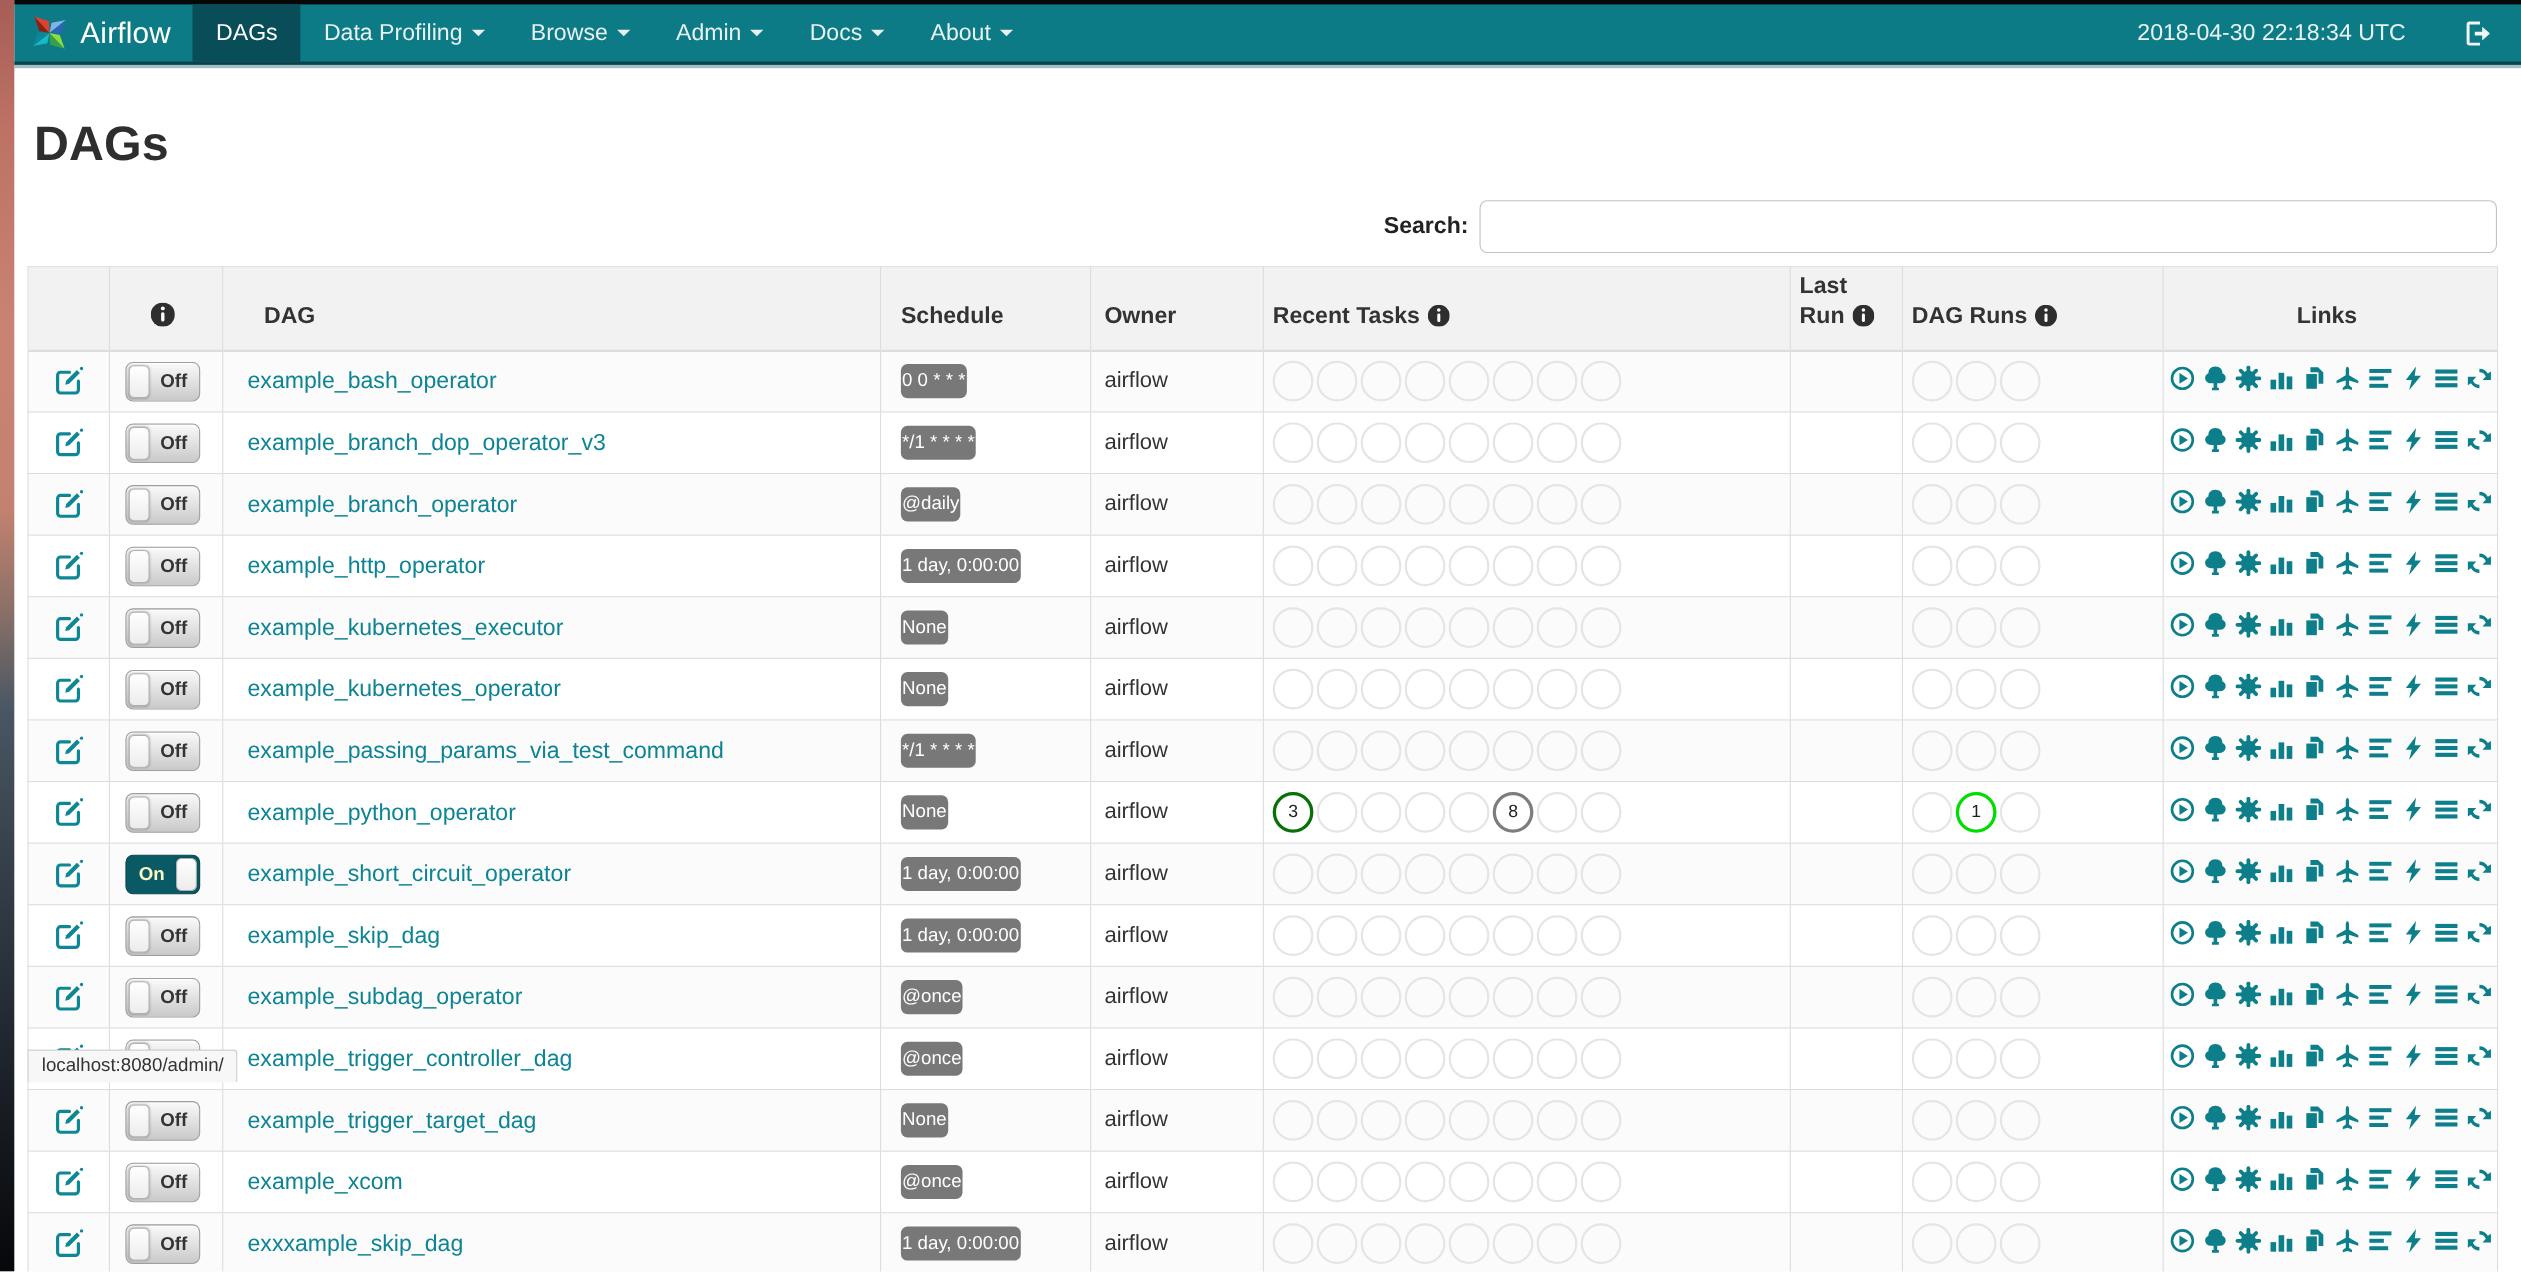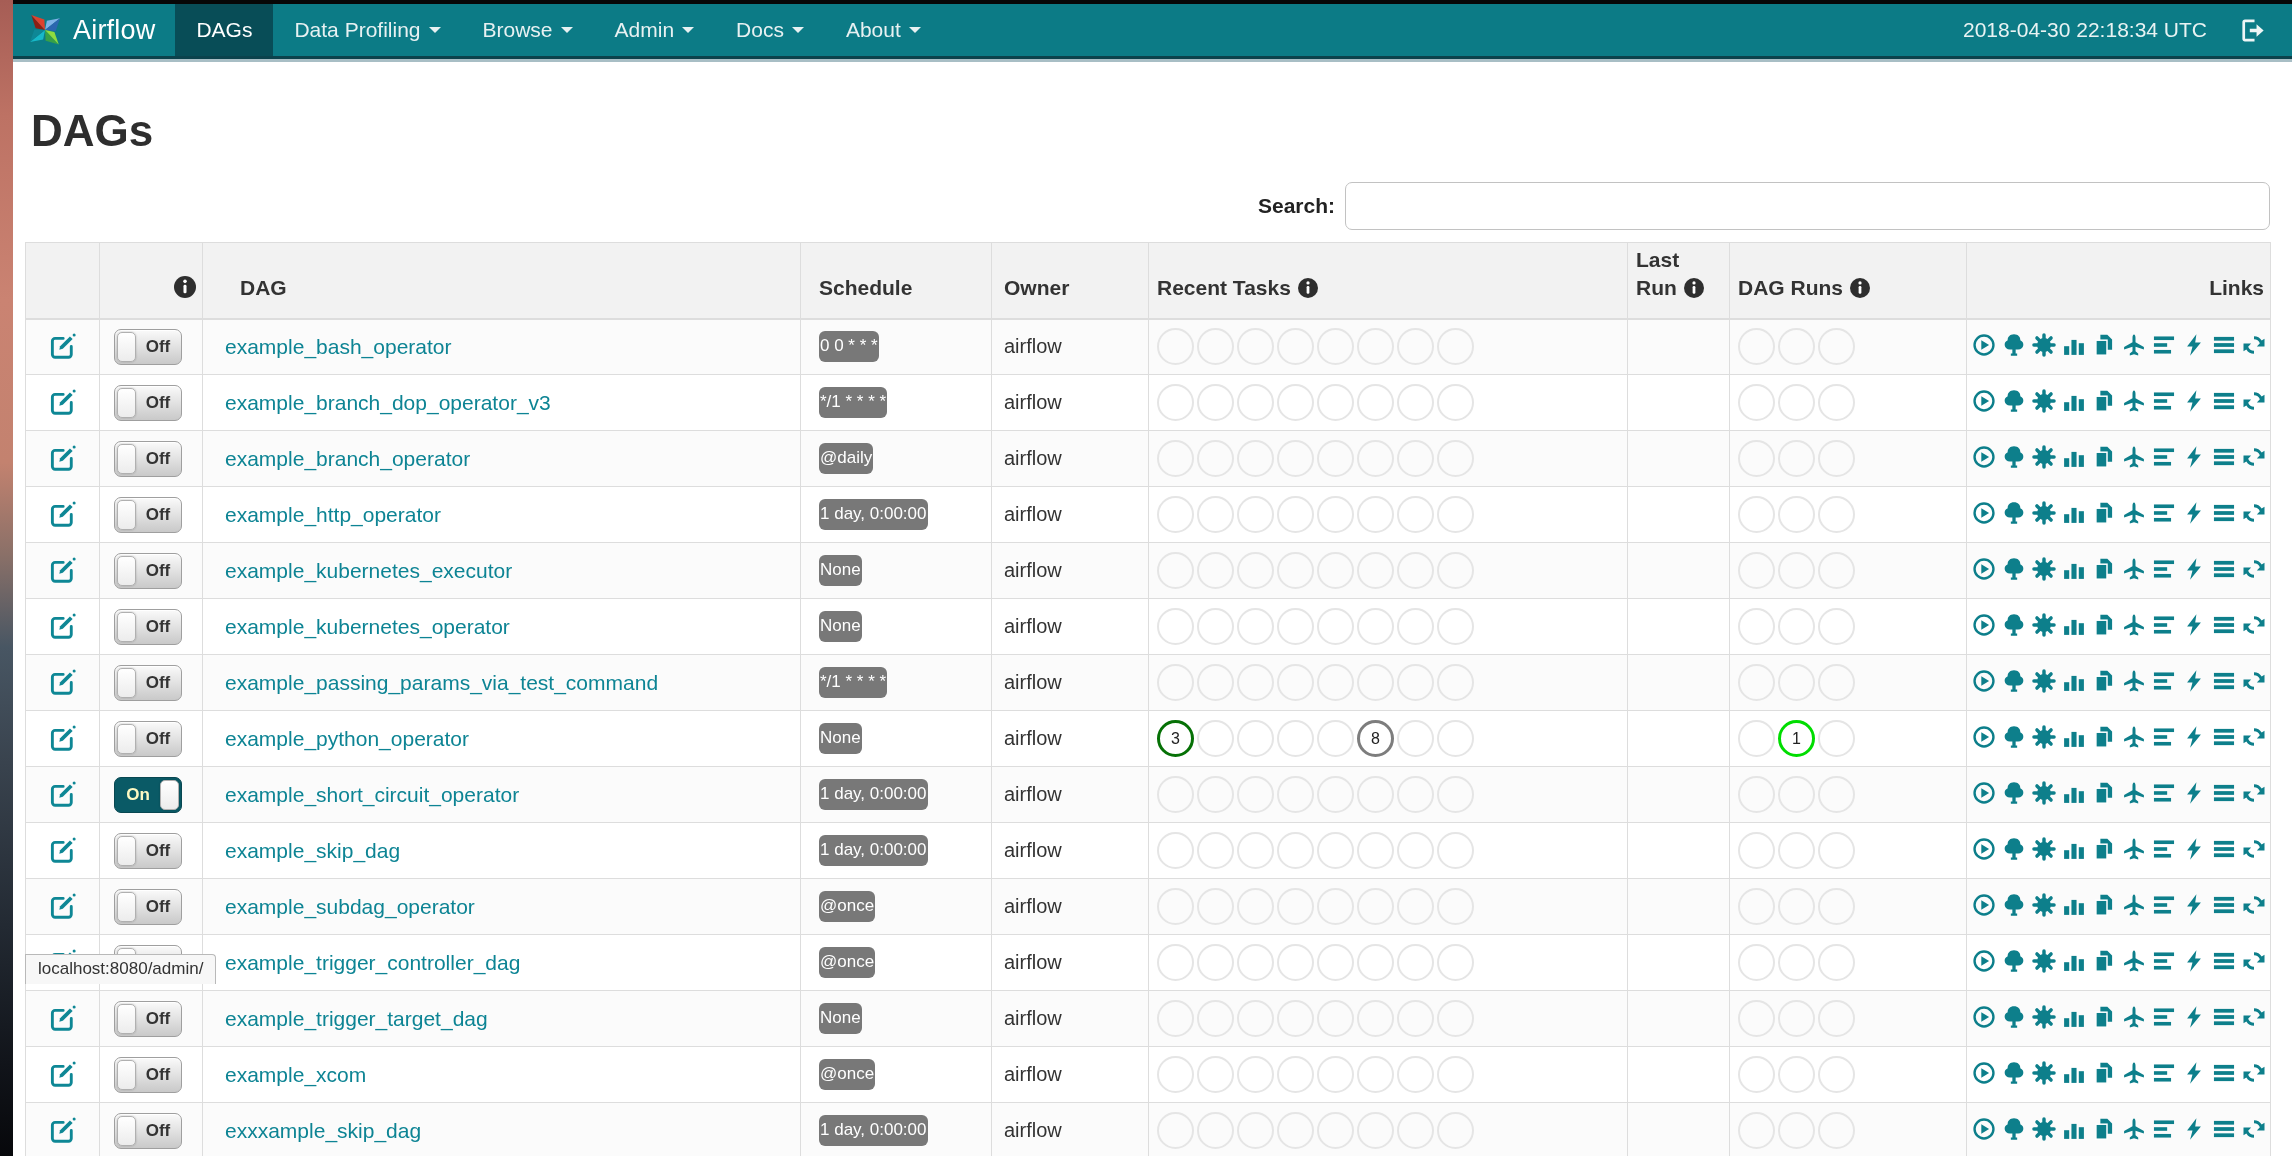--- a/index.html
+++ b/index.html
@@ -27,21 +27,21 @@
   .nav-items{display:flex;list-style:none;margin:0;padding:0}
   .nav-items li{
     display:flex;align-items:center;padding:0 21px;font-size:21px;color:#e8f1f2;cursor:pointer;
   }
   .nav-items li.active{background:#084d57;color:#fff}
   .caret{
     display:inline-block;margin-left:8px;width:0;height:0;
     border-top:6px solid currentColor;border-left:6px solid transparent;border-right:6px solid transparent;
   }
   .nav-right{margin-left:auto;display:flex;align-items:center;padding-right:26px}
-  .clock{color:#e9f3f3;font-size:21px;margin-right:32px}
+  .clock{color:#e9f3f3;font-size:21px;margin-right:52px}
   .logout{width:27px;height:27px;fill:#eef6f6;cursor:pointer}
 
   
   .content{padding:0 22px 0 12px}
   .page-title{font-size:44px;font-weight:bold;color:#2e2e2e;margin:44px 0 0 6px}
   .search-row{display:flex;justify-content:flex-end;align-items:center;margin-top:26px}
   .search-row label{font-size:21px;font-weight:bold;color:#222;margin-right:10px}
   .search-row input{
     width:925px;height:48px;box-sizing:border-box;border:1px solid #c2c2c2;border-radius:7px;
     font-size:20px;padding:0 14px;outline:none;background:#fff;
@@ -49,21 +49,21 @@
 
   
   table{border-collapse:collapse;width:2245px;table-layout:fixed;margin-top:12px;background:#fff}
   th,td{border:1px solid #ddd;box-sizing:border-box}
   thead th{
     background:#f2f2f2;vertical-align:bottom;font-size:21px;color:#333;text-align:left;
     height:76px;padding:0 6px 15px 0;border-bottom-width:2px;line-height:1.35;font-weight:bold;
   }
   tbody td{height:56px;padding:0;vertical-align:middle}
   tbody tr:nth-child(odd) td{background:#fbfbfb}
-  .th-c,.c-center{text-align:right}
+  .th-c,.c-center{text-align:center}
   .pl22{padding-left:37px}.pl18{padding-left:18px}.pl12{padding-left:12px}.pl8{padding-left:8px}
   .c-edit{text-align:center}
   .c-toggle{padding-left:14px}
   .c-dag{padding-left:22px}
   .c-sched{padding-left:18px}
   .c-owner{padding-left:12px;font-size:20px;color:#333}
   .c-tasks,.c-runs{padding-left:8px}
   .c-links{text-align:center}
 
   .icon-edit{width:27px;height:27px;fill:#0e8795;cursor:pointer;display:inline-block;vertical-align:middle}

